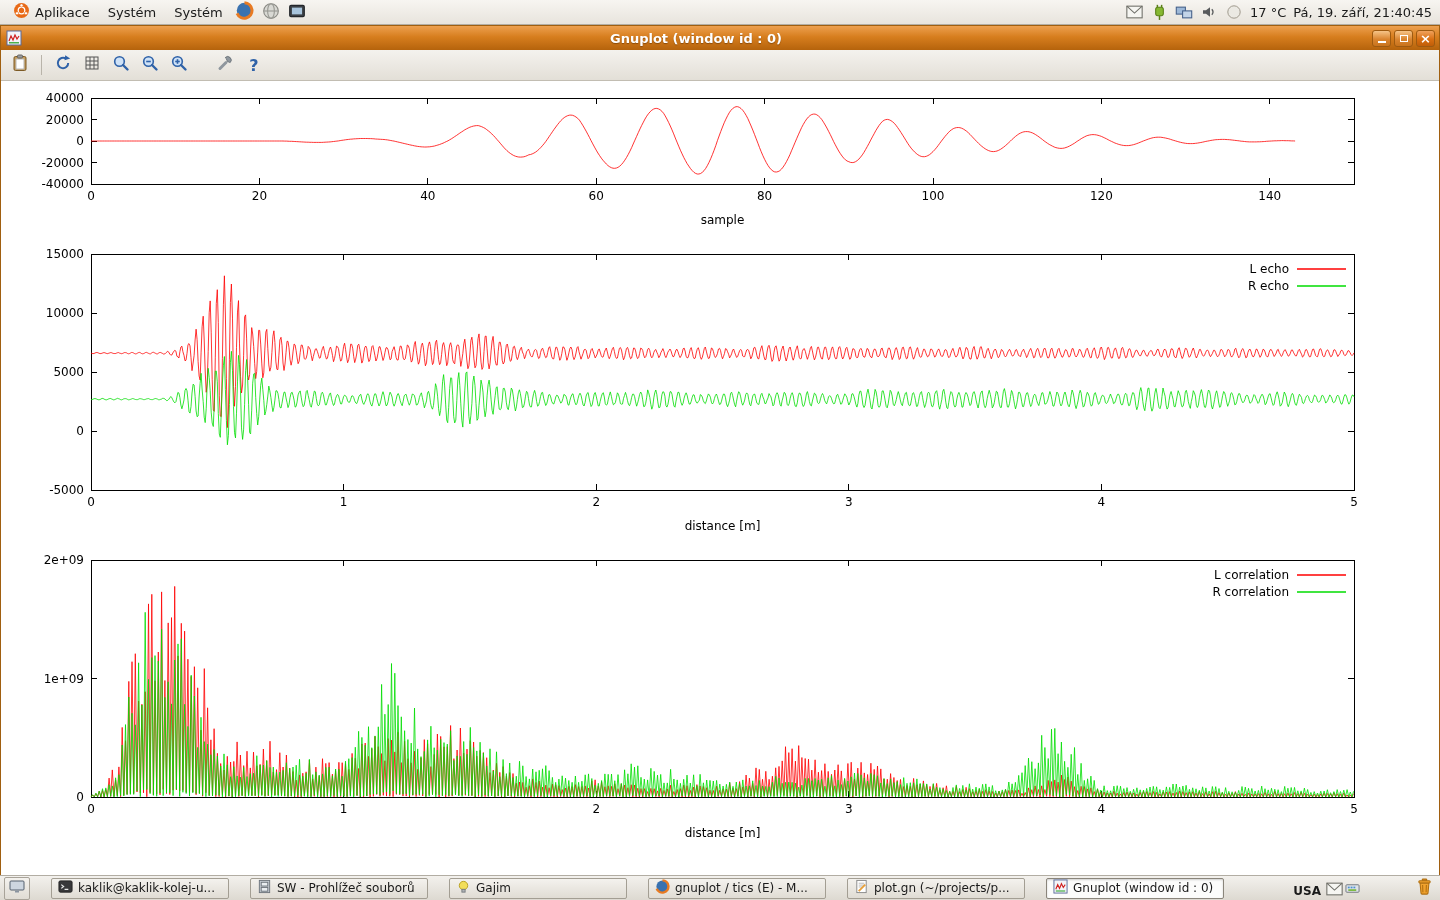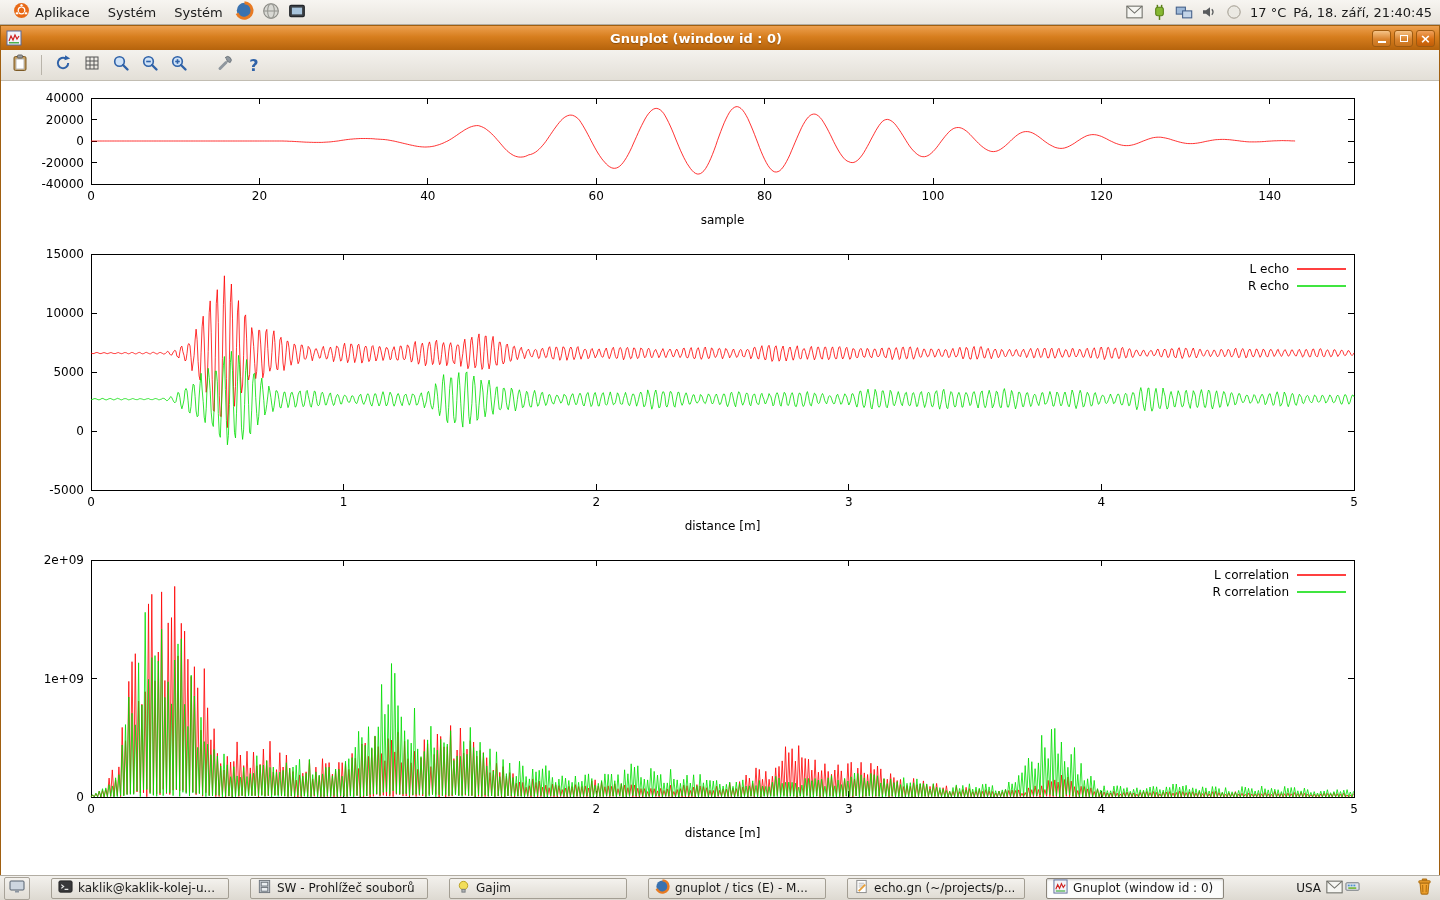--- a/index.html
+++ b/index.html
@@ -49,21 +49,21 @@
   .taskbar{position:absolute;top:875px;left:0;width:1440px;height:25px;box-sizing:border-box;
     background:linear-gradient(#f3f1ed,#ddd9d1);border-top:1px solid #b2ada3;
     display:flex;align-items:center;padding:0 4px;gap:4px;font-size:12px;color:#1a1a1a;}
   .show-desktop{width:24px;height:21px;display:flex;align-items:center;justify-content:center;
     border:1px solid #a8a399;border-radius:2px;background:linear-gradient(#f4f2ee,#e0dcd4);}
   .task{width:178px;height:21px;box-sizing:border-box;display:flex;align-items:center;gap:5px;
     padding:0 6px;background:linear-gradient(#f4f2ee,#e0dcd4);border:1px solid #a39e93;
     border-radius:2px;overflow:hidden;white-space:nowrap;cursor:default;margin-left:17px;}
   .task .lbl{overflow:hidden;text-overflow:ellipsis;flex:1;}
   .task.active{background:#fcfcfb;box-shadow:inset 0 1px 2px rgba(0,0,0,.18);border-color:#8a857b;}
-  .tb-right{margin-left:auto;display:flex;align-items:center;gap:1px;padding-right:2px;}
+  .tb-right{margin-left:auto;display:flex;align-items:flex-end;gap:1px;padding-right:2px;font-weight:bold;}
   .kb-layout{padding:1px 4px;}
 </style>
 </head>
 <body>
 
 <div class="screen">
 
   <div class="top-panel">
     <div class="menu">
       <span>
@@ -135,21 +135,21 @@
             <polygon points="2,6.3 5,6.3 9,3.3 9,12.7 5,9.7 2,9.7" fill="#585a5c"></polygon>
             <path d="M10.8 5.3 a4 4 0 0 1 0 5.4" stroke="#585a5c" fill="none" stroke-width="1.3"></path>
           </svg>
       </span>
       <span class="tray-icon">
         <svg width="16" height="16" viewBox="0 0 16 16">
             <circle cx="8" cy="8" r="6.2" fill="#ebe9e3" stroke="#a09a8e"></circle>
           </svg>
       </span>
       <span class="clock">17 °C</span>
-      <span class="clock">Pá, 18. září, 21:40:45</span>
+      <span class="clock">Pá, 19. září, 21:40:45</span>
     </div>
   </div>
 
   <div class="gp-window">
     <div class="titlebar">
       <span class="win-icon">
         <svg width="16" height="16" viewBox="0 0 16 16">
             <rect x="1" y="1" width="14" height="14" fill="#f4f4f8" stroke="#5a6b9a"></rect>
             <polyline points="3,11 5,6 7,10 9,5 11,9 13,6" fill="none" stroke="#d02020" stroke-width="1.2"></polyline>
             <line x1="3" y1="12.8" x2="13" y2="12.8" stroke="#20a020" stroke-width="1.2"></line>
@@ -425,21 +425,21 @@
     <div class="task">
       <span>
         <svg width="15" height="15" viewBox="0 0 16 16">
             <rect x="3" y="1.5" width="10" height="13" fill="#fff" stroke="#888"></rect>
             <line x1="5" y1="4.5" x2="11" y2="4.5" stroke="#b5b5b5"></line>
             <line x1="5" y1="6.5" x2="11" y2="6.5" stroke="#b5b5b5"></line>
             <line x1="5" y1="8.5" x2="9" y2="8.5" stroke="#b5b5b5"></line>
             <line x1="5" y1="13" x2="12" y2="6" stroke="#e8a03a" stroke-width="2"></line>
           </svg>
       </span>
-      <span class="lbl">echo.gn (~/projects/p...</span>
+      <span class="lbl">plot.gn (~/projects/p...</span>
     </div>
     <div class="task active">
       <span>
         <svg width="15" height="15" viewBox="0 0 16 16">
             <rect x="1" y="1" width="14" height="14" fill="#f4f4f8" stroke="#5a6b9a"></rect>
             <polyline points="3,11 5,6 7,10 9,5 11,9 13,6" fill="none" stroke="#d02020" stroke-width="1.2"></polyline>
             <line x1="3" y1="12.8" x2="13" y2="12.8" stroke="#20a020" stroke-width="1.2"></line>
           </svg>
       </span>
       <span class="lbl">Gnuplot (window id : 0)</span>

